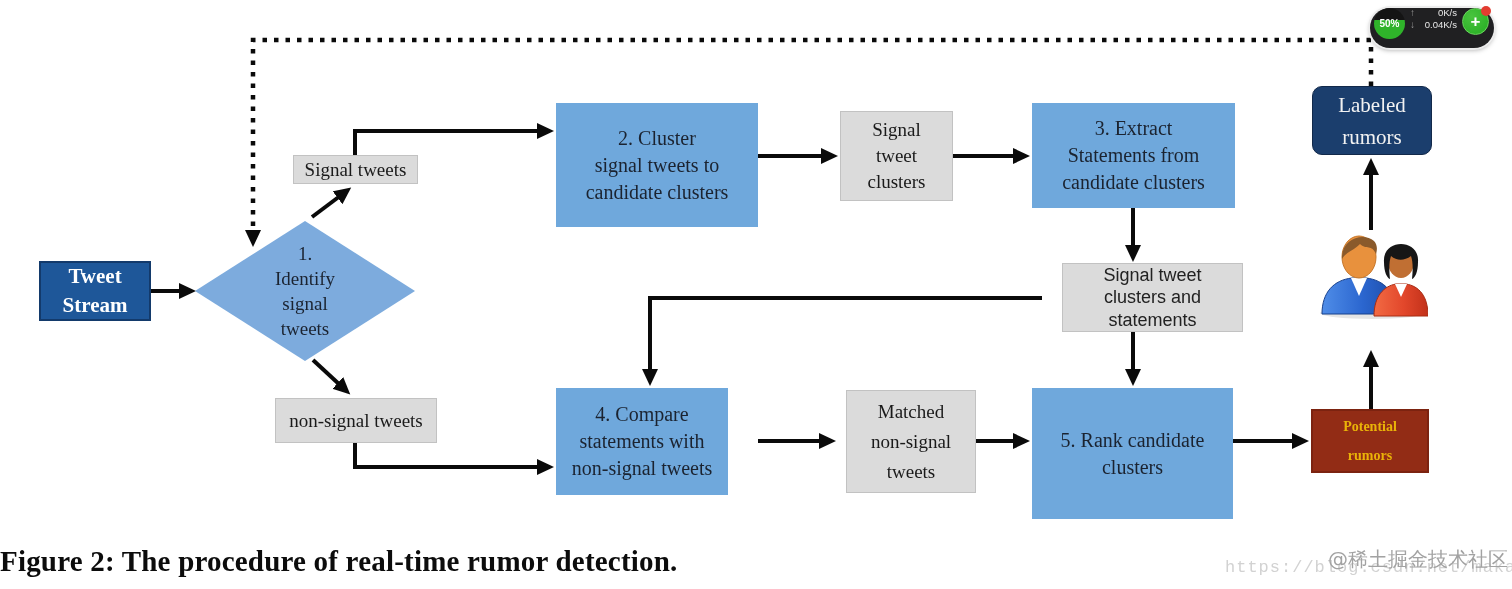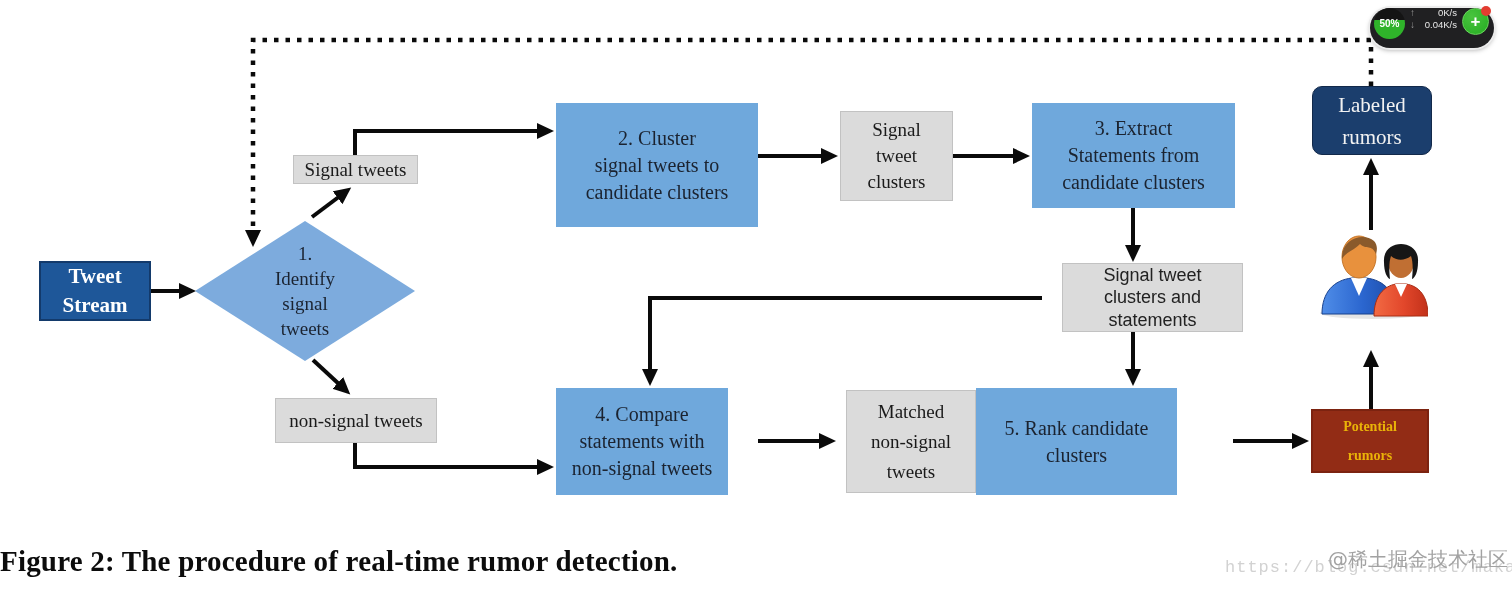--- a/index.html
+++ b/index.html
@@ -160,21 +160,21 @@
 statements with
 non-signal tweets</span>
   </div>
 
   <div class="node graybox tall" style="left:838px;top:390px;width:130px;height:103px;">
     <span>Matched
 non-signal
 tweets</span>
   </div>
 
-  <div class="node process" style="left:976px;top:388px;width:201px;height:107px;">
+  <div class="node process" style="left:1032px;top:388px;width:201px;height:131px;">
     <span>5. Rank candidate
 clusters</span>
   </div>
 
   <div class="node redbox" style="left:1311px;top:409px;width:118px;height:64px;">
     <span>Potential
 rumors</span>
   </div>
 
   <div class="node darknavybox" style="left:1312px;top:86px;width:120px;height:69px;border-radius:10px;">

